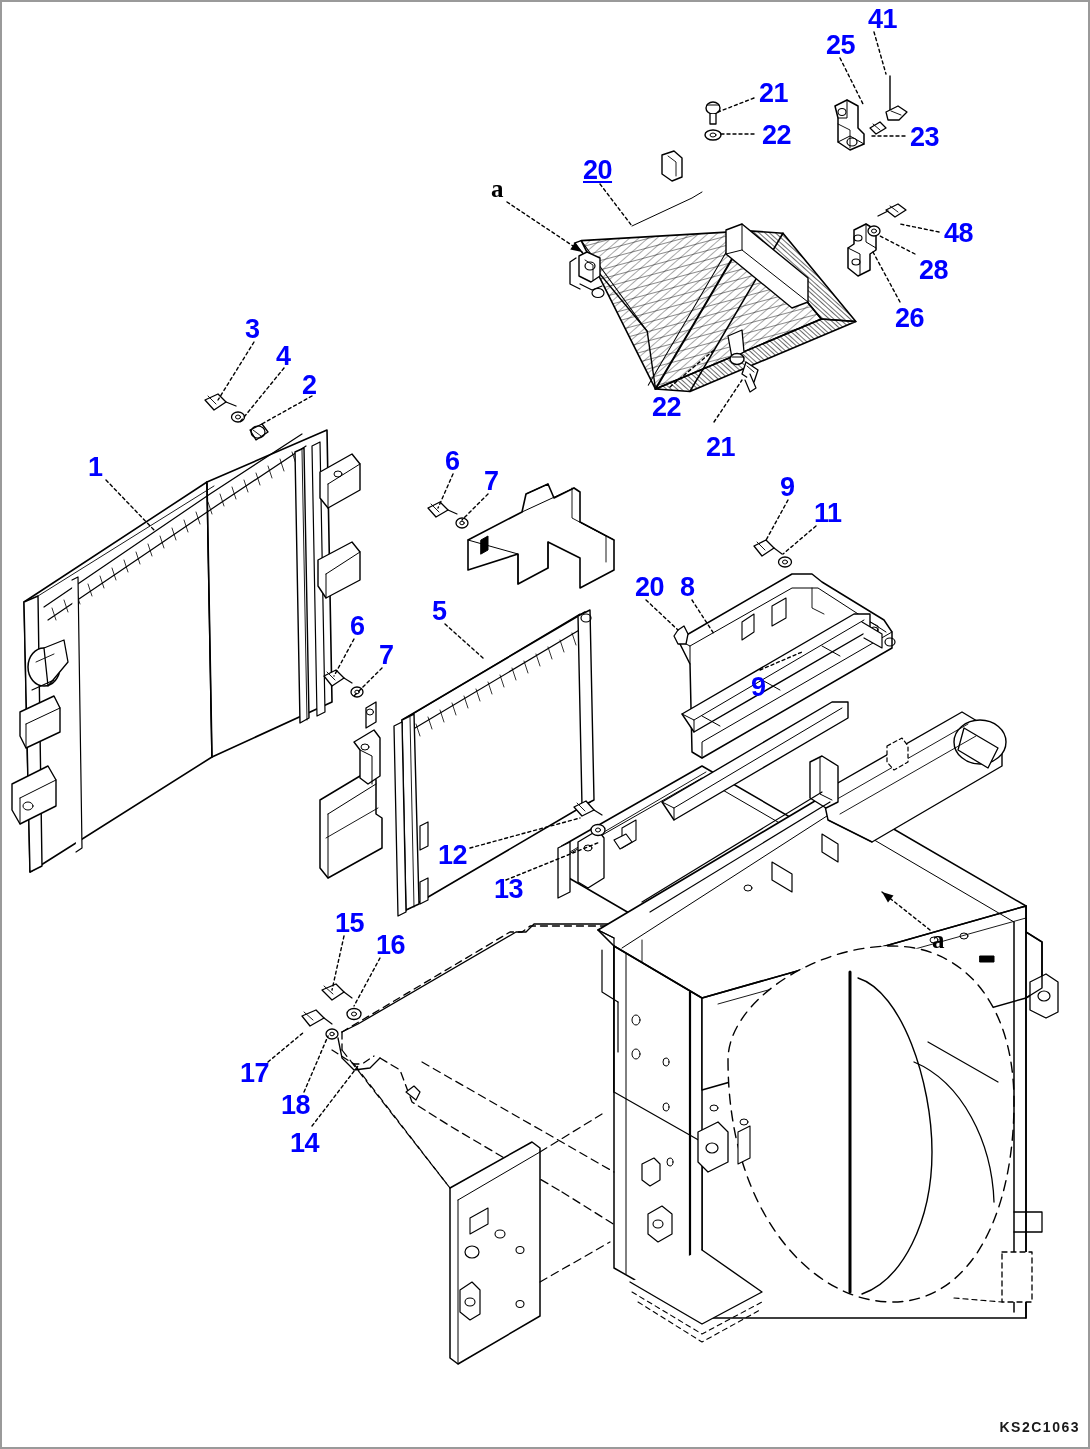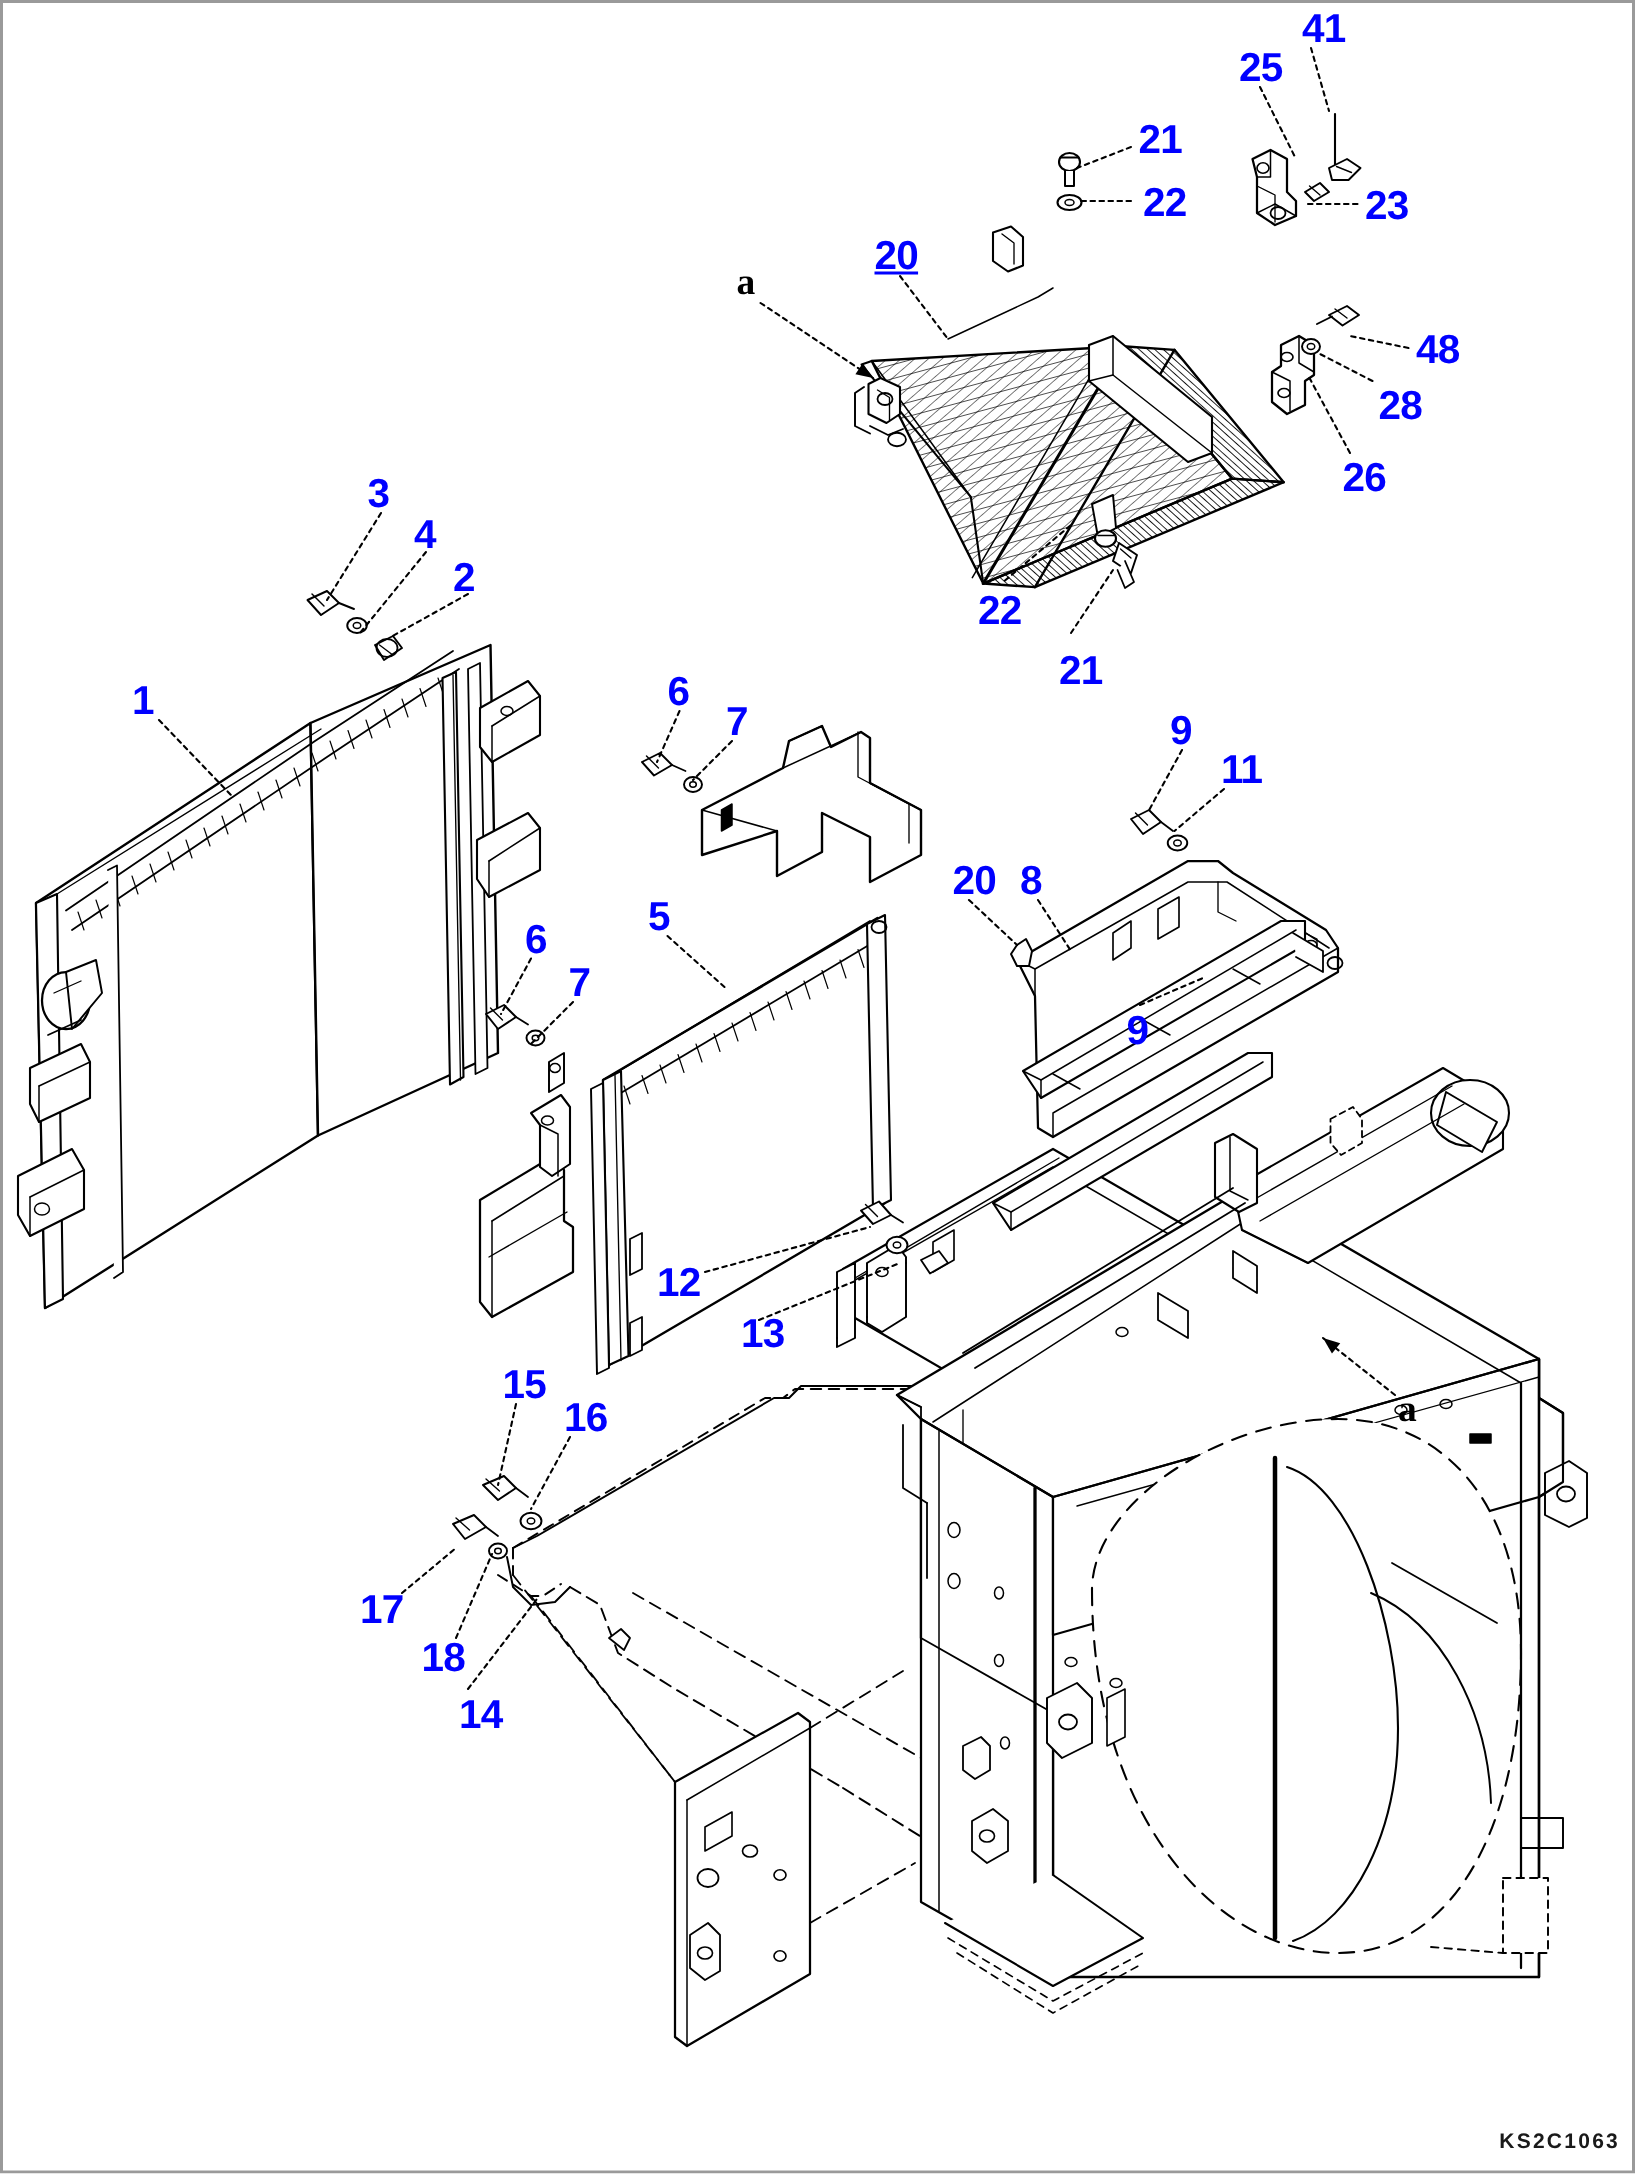--- a/index.html
+++ b/index.html
@@ -560,21 +560,21 @@
       <div class="callout" style="left: 443px; top: 446px;">6</div>
       <div class="callout" style="left: 482px; top: 466px;">7</div>
       <div class="callout" style="left: 348px; top: 611px;">6</div>
       <div class="callout" style="left: 377px; top: 640px;">7</div>
       <div class="callout" style="left: 678px; top: 572px;">8</div>
       <div class="callout" style="left: 749px; top: 672px;">9</div>
       <div class="callout" style="left: 778px; top: 472px;">9</div>
       <div class="callout" style="left: 812px; top: 498px;">11</div>
       <div class="callout" style="left: 436px; top: 840px;">12</div>
       <div class="callout" style="left: 492px; top: 874px; text-align: right;">13</div>
-      <div class="callout" style="left: 304px; top: 1128px;">14</div>
+      <div class="callout" style="left: 288px; top: 1128px;">14</div>
       <div class="callout" style="left: 333px; top: 908px;">15</div>
       <div class="callout" style="left: 374px; top: 930px;">16</div>
       <div class="callout" style="left: 238px; top: 1058px;">17</div>
       <div class="callout" style="left: 279px; top: 1090px;">18</div>
       <div class="callout" style="left: 633px; top: 572px;">20</div>
       <div class="callout" style="left: 581px; top: 155px; text-decoration: underline;">20</div>
       <div class="callout" style="left: 757px; top: 78px;">21</div>
       <div class="callout" style="left: 760px; top: 120px;">22</div>
       <div class="callout" style="left: 650px; top: 392px;">22</div>
       <div class="callout" style="left: 704px; top: 432px;">21</div>

